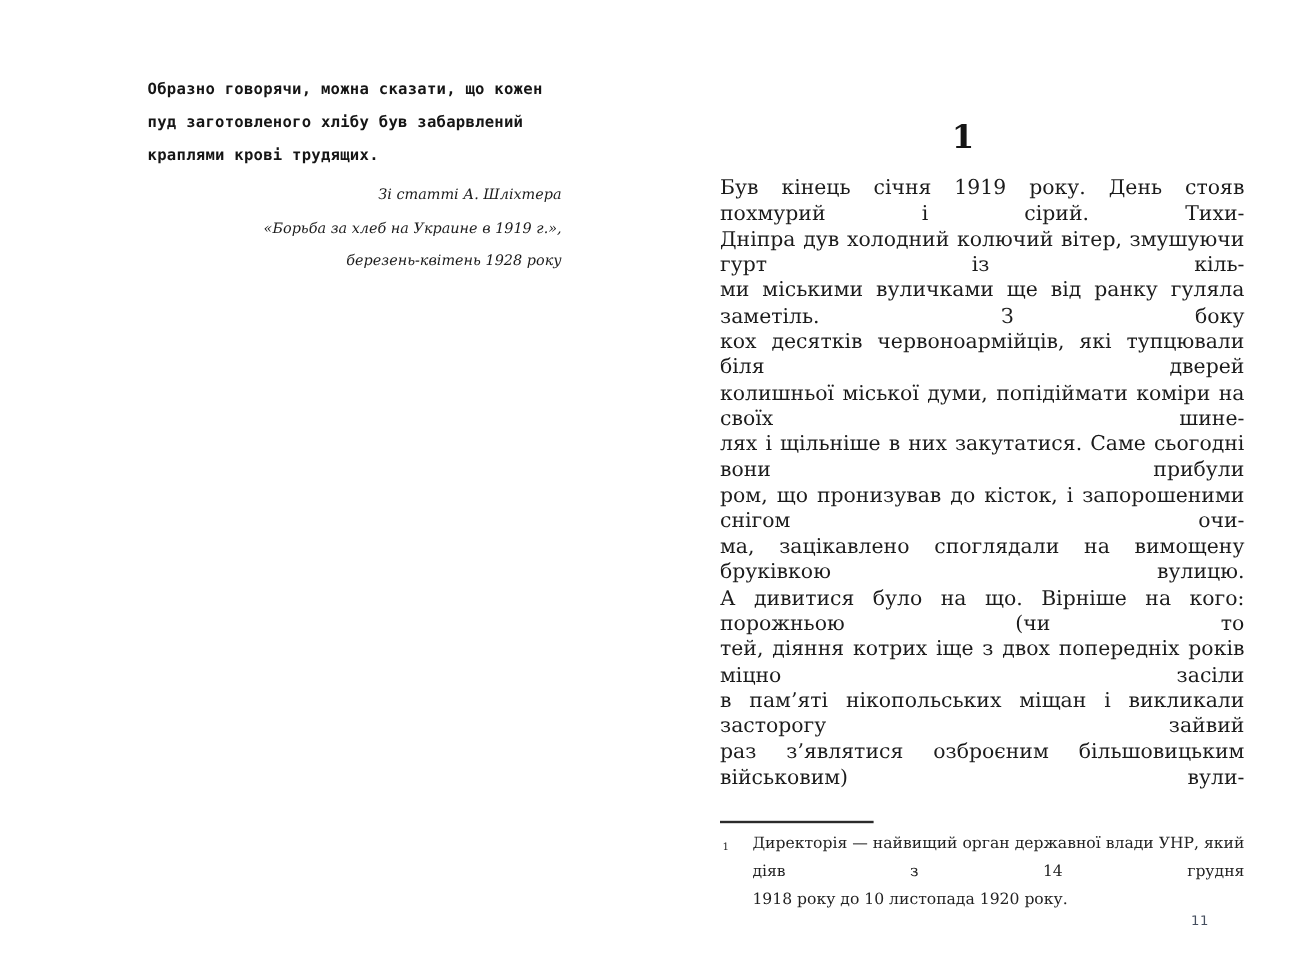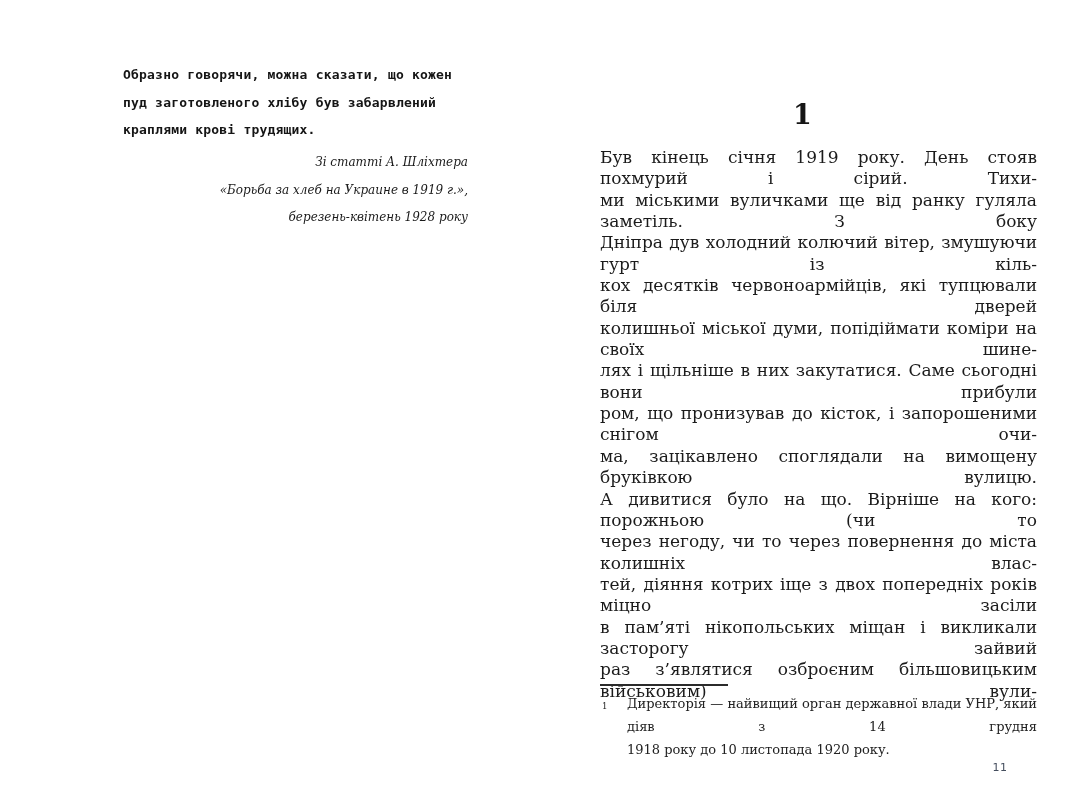--- a/index.html
+++ b/index.html
@@ -117,29 +117,28 @@
   <div>Зі статті А. Шліхтера</div>
       <div>«Борьба за хлеб на Украине в 1919 г.»,</div>
       <div class="last-line">березень-квітень 1928 року</div>
     </div>
 
   <div class="chapter-heading">1</div>
 
   <div class="body-text">
 
   <div class="line">Був кінець січня 1919 року. День стояв похмурий і сірий. Тихи-</div>
+      <div class="line">Дніпра дув холодний колючий вітер, змушуючи гурт із кіль-</div>
       <div class="line">ми міськими вуличками ще від ранку гуляла заметіль. З боку</div>
-      <div class="line">Дніпра дув холодний колючий вітер, змушуючи гурт із кіль-</div>
       <div class="line">кох десятків червоноармійців, які тупцювали біля дверей</div>
       <div class="line">колишньої міської думи, попідіймати коміри на своїх шине-</div>
       <div class="line">лях і щільніше в них закутатися. Саме сьогодні вони прибули</div>
       <div class="line">ром, що пронизував до кісток, і запорошеними снігом очи-</div>
       <div class="line">ма, зацікавлено споглядали на вимощену бруківкою вулицю.</div>
       <div class="line">А дивитися було на що. Вірніше на кого: порожньою (чи то</div>
-      <div class="line">через негоду, чи то через повернення до міста колишніх влас-</div>
       <div class="line">тей, діяння котрих іще з двох попередніх років міцно засіли</div>
       <div class="line">в пам’яті нікопольських міщан і викликали засторогу зайвий</div>
       <div class="line">раз з’являтися озброєним більшовицьким військовим) вули-</div>
     </div>
 
   <div class="footnote-rule"></div>
 
   <div class="footnote">
     <span class="footnote-marker">1</span>
     <div class="footnote-lines">

